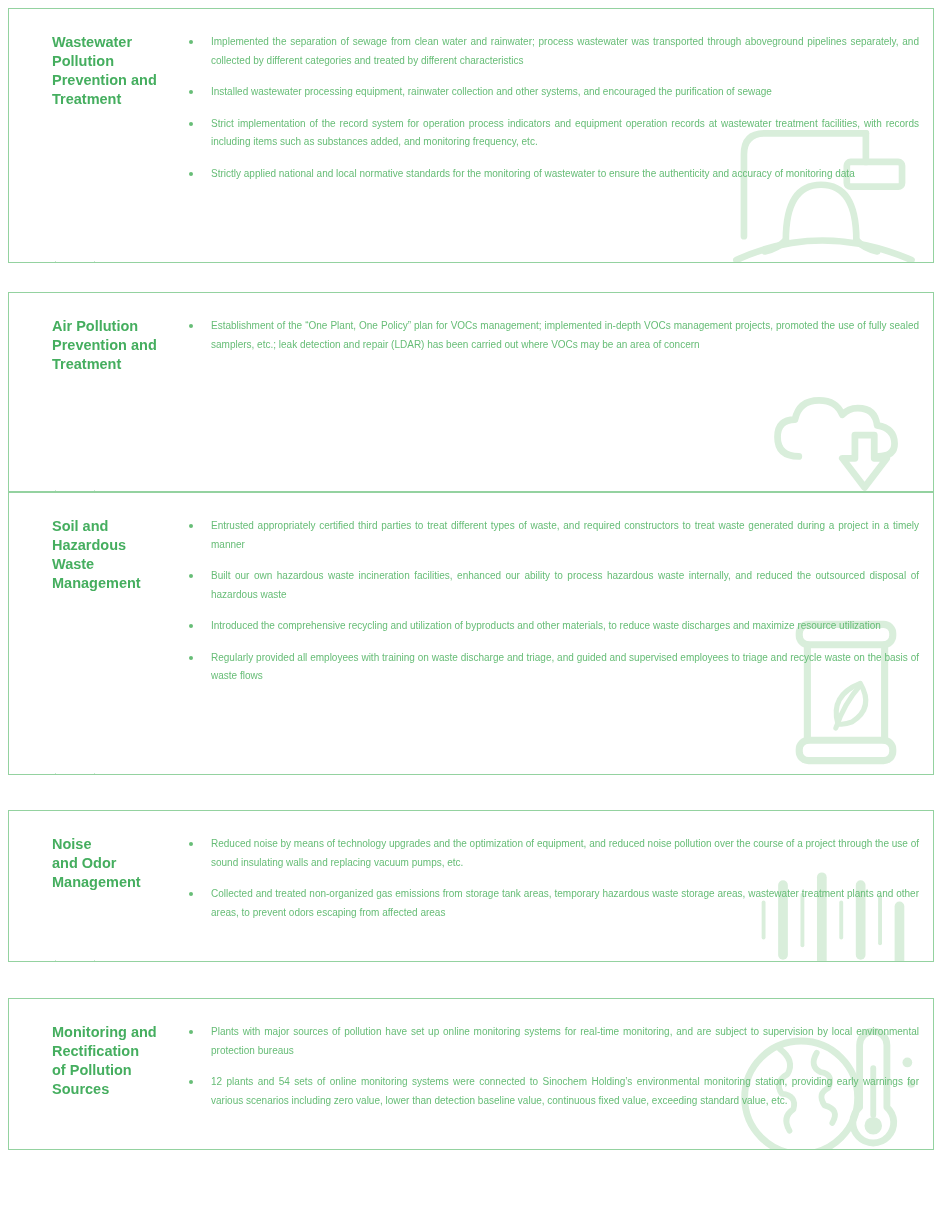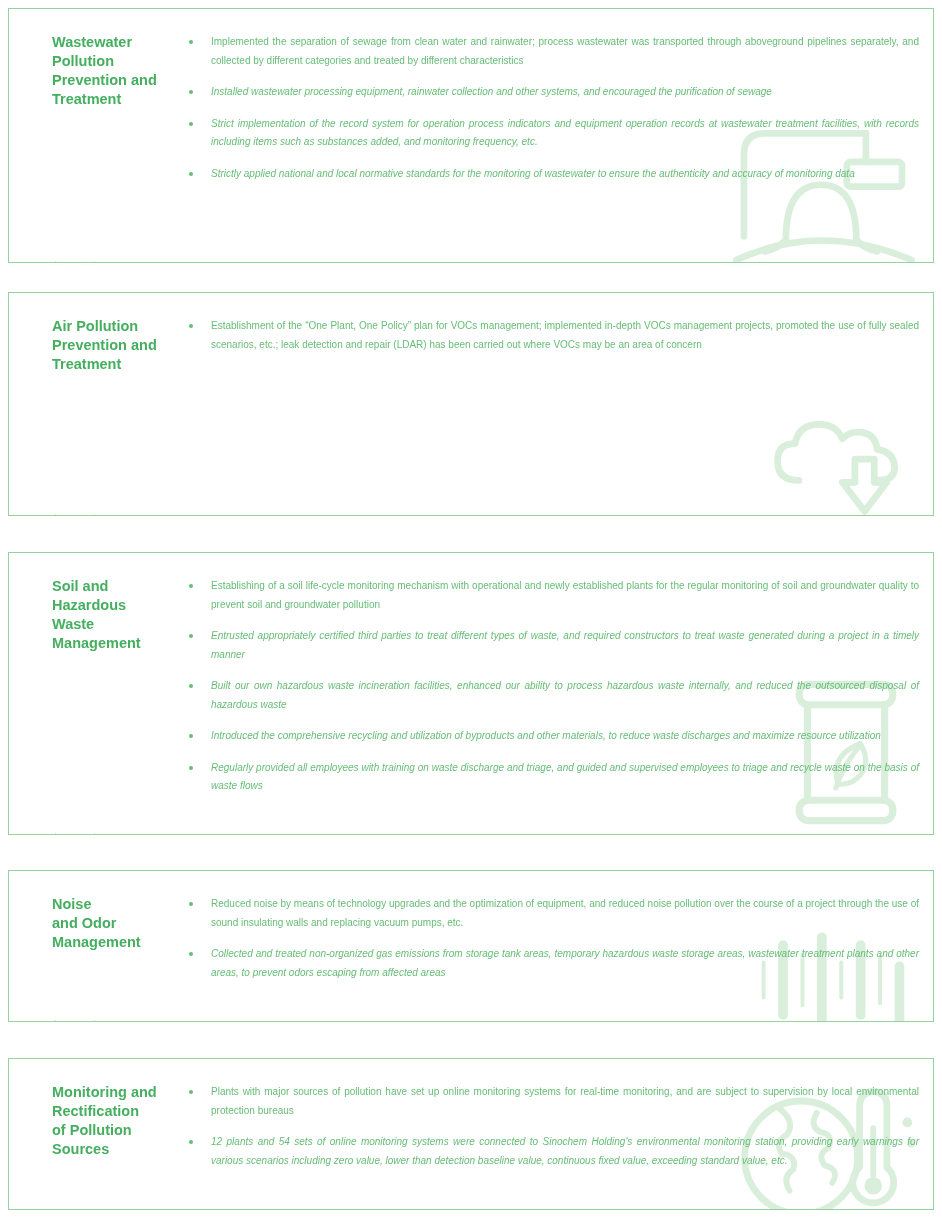--- a/index.html
+++ b/index.html
@@ -11,21 +11,21 @@
     padding-top: 8px;
   }
   .card {
     position: relative;
     margin: 0 8px;
     border: 1px solid var(--border-color, #94d2a0);
     background: #fff;
     overflow: hidden;
   }
   .card:nth-of-type(1) { height: 255px; margin-bottom: 29px; }
-  .card:nth-of-type(2) { height: 224px; margin-bottom: 36px; }
+  .card:nth-of-type(2) { height: 200px; }
   .card:nth-of-type(3) { height: 283px; margin-bottom: 35px; }
   .card:nth-of-type(4) { height: 152px; margin-bottom: 36px; }
   .card:nth-of-type(5) { height: 152px; margin-bottom: 14px; }
 
   .card-body {
     position: relative; z-index: 2;
     display: flex;
     padding: 24px 14px 12px 30px;
   }
   .head {
@@ -40,21 +40,21 @@
   }
   .title {
     font-size: 14.5px; font-weight: bold;
     line-height: 19px;
     color: var(--heading-color, #45ae5f);
     white-space: pre-line;
     padding-top: 0px;
   }
   .bullets { flex: 1; list-style: none; }
   .bullet { display: flex; }
-  .bullet + .bullet { margin-top: 13px; font-style: italic; }
+  .bullet + .bullet { margin-top: 13px; }
   .dot {
     flex: 0 0 4px; width: 4px; height: 4px; border-radius: 50%;
     background: var(--body-text-color, #67bd77);
     margin: 7px 18px 0 0;
   }
   .btext {
     font-size: 10px; line-height: 18.5px;
     color: var(--body-text-color, #67bd77);
     text-align: justify;
   }
@@ -138,21 +138,21 @@
   <div class="card-body">
     <div class="head">
       <span class="accent"></span>
       <h2 class="title">Air Pollution
 Prevention and
 Treatment</h2>
     </div>
     <ul class="bullets">
       <li class="bullet">
           <span class="dot"></span>
-          <p class="btext">Establishment of the “One Plant, One Policy” plan for VOCs management; implemented in-depth VOCs management projects, promoted the use of fully sealed scenarios, etc.; leak detection and repair (LDAR) has been carried out where VOCs may be an area of concern</p>
+          <p class="btext">Establishment of the “One Plant, One Policy” plan for VOCs management; implemented in-depth VOCs management projects, promoted the use of fully sealed samplers, etc.; leak detection and repair (LDAR) has been carried out where VOCs may be an area of concern</p>
         </li>
     </ul>
   </div>
   <svg class="tail" width="40" height="21" viewBox="0 0 40 21">
       <path d="M0.5,0.5 L20,20 L39.5,0.5"></path>
     </svg>
 </section>
 
 <section class="card">
   <svg class="watermark" width="122" height="168" viewBox="0 0 120 165">
@@ -164,24 +164,20 @@
   </svg>
   <div class="card-body">
     <div class="head">
       <span class="accent"></span>
       <h2 class="title">Soil and
 Hazardous
 Waste
 Management</h2>
     </div>
     <ul class="bullets">
-      <li class="bullet">
-          <span class="dot"></span>
-          <p class="btext">Establishing of a soil life-cycle monitoring mechanism with operational and newly established plants for the regular monitoring of soil and groundwater quality to prevent soil and groundwater pollution</p>
-        </li>
       <li class="bullet">
           <span class="dot"></span>
           <p class="btext">Entrusted appropriately certified third parties to treat different types of waste, and required constructors to treat waste generated during a project in a timely manner</p>
         </li>
       <li class="bullet">
           <span class="dot"></span>
           <p class="btext">Built our own hazardous waste incineration facilities, enhanced our ability to process hazardous waste internally, and reduced the outsourced disposal of hazardous waste</p>
         </li>
       <li class="bullet">
           <span class="dot"></span>

